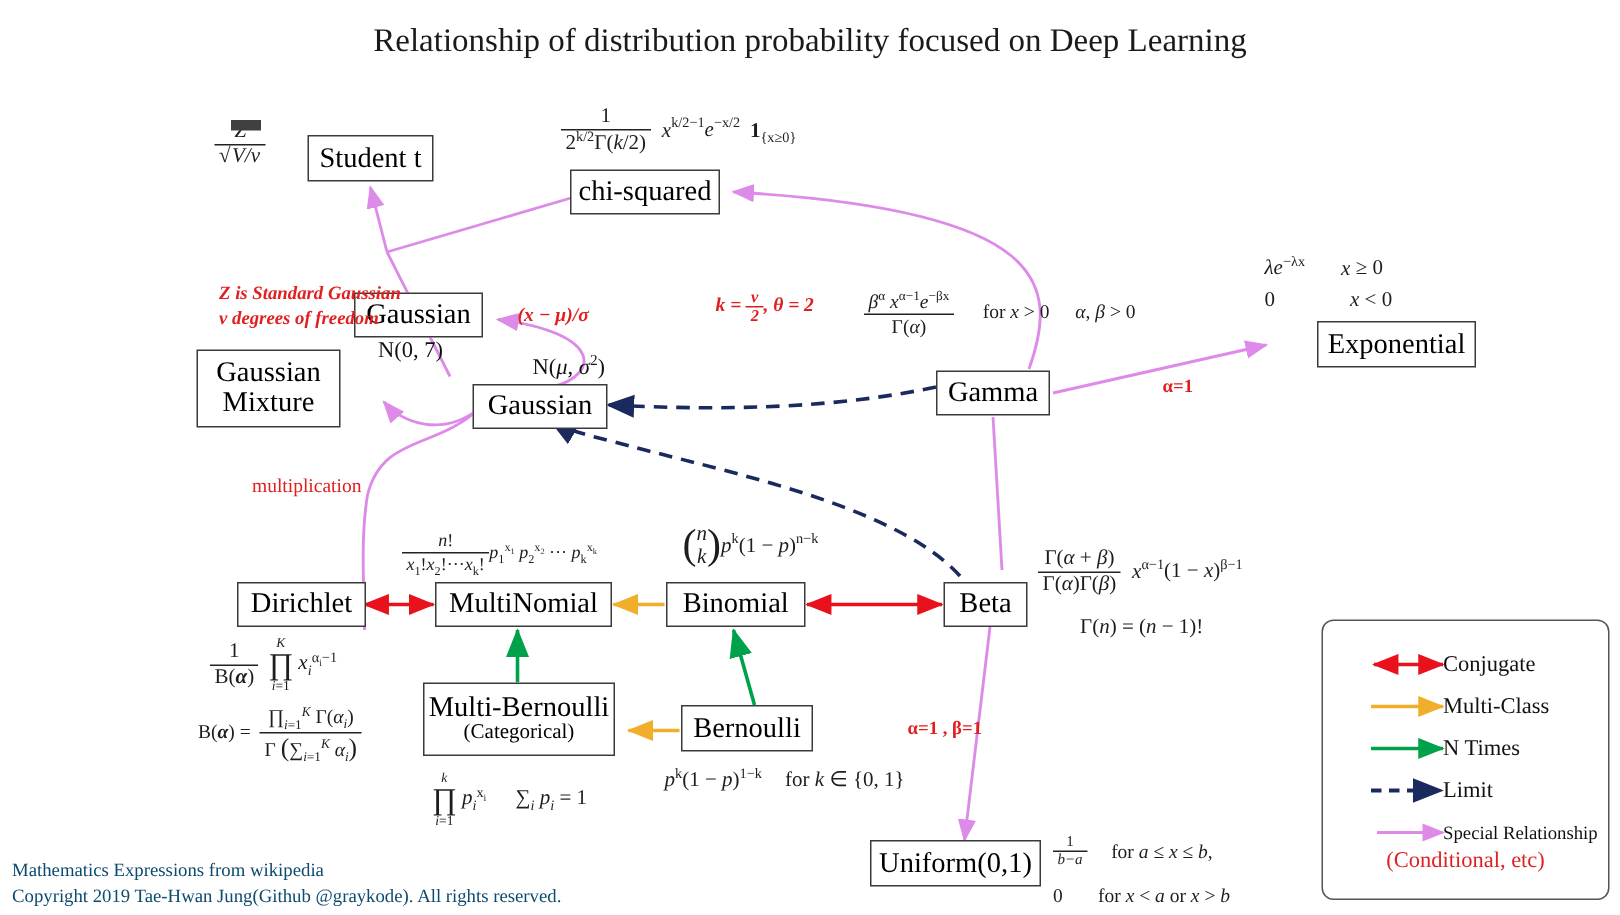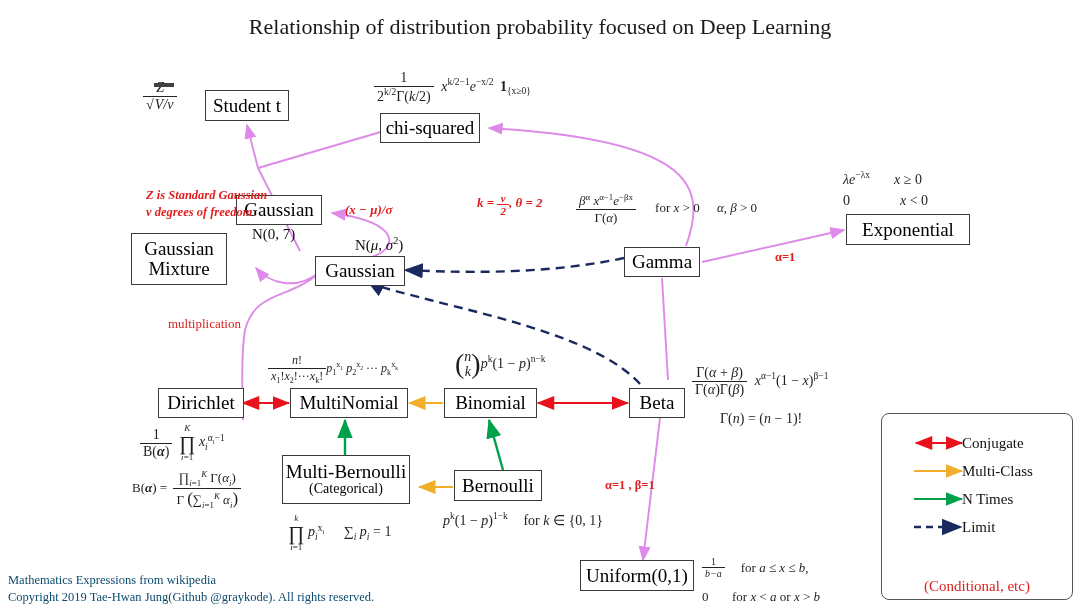--- a/index.html
+++ b/index.html
@@ -30,21 +30,21 @@
 
   .bigop{display:inline-block;vertical-align:middle;text-align:center;line-height:1;}
   .bigop .top{display:block;font-size:9px;}
   .bigop .mid{display:block;font-size:20px;}
   .bigop .bot{display:block;font-size:9px;}
 
   .legend{position:absolute;left:881px;top:413px;width:190px;height:185px;border:1.4px solid #555;border-radius:8px;background:#fff;z-index:6;}
   .legrow{position:absolute;left:14px;height:22px;display:flex;align-items:center;}
   .legtext{margin-left:66px;font-size:15px;font-family:"Liberation Serif",serif;color:#111;white-space:nowrap;}
   .legtext.small{font-size:12.5px;}
-  .legcond{position:absolute;left:0;top:152px;width:190px;text-align:center;font-size:15px;color:#e02020;font-family:"Liberation Serif",serif;margin-top:12px;}
+  .legcond{position:absolute;left:0;top:152px;width:190px;text-align:center;font-size:15px;color:#e02020;font-family:"Liberation Serif",serif;}
   .legsvg{position:absolute;left:14px;width:58px;height:22px;}
 
   .footer{position:absolute;left:8px;font-family:"Liberation Serif",serif;font-size:12.5px;color:#0c4a6e;z-index:3;}
 </style>
 </head>
 <body>
 
 <div id="stage">
 
   <div class="title">Relationship of distribution probability focused on Deep Learning</div>
@@ -118,21 +118,21 @@
   </div>
 
   <div class="node" style="left:315px;top:256px;width:90px;height:30px;">
     <span class="n1">Gaussian</span>
   </div>
 
   <div class="node" style="left:624px;top:247px;width:76px;height:30px;">
     <span class="n1">Gamma</span>
   </div>
 
-  <div class="node" style="left:846px;top:214px;width:124px;height:31px;text-align:center;">
+  <div class="node" style="left:878px;top:214px;width:106px;height:31px;text-align:center;">
     <span class="n1">Exponential</span>
   </div>
 
   <div class="node" style="left:158px;top:388px;width:86px;height:30px;">
     <span class="n1">Dirichlet</span>
   </div>
 
   <div class="node" style="left:290px;top:388px;width:118px;height:30px;">
     <span class="n1">MultiNomial</span>
   </div>
@@ -152,21 +152,21 @@
 
   <div class="node" style="left:454px;top:470px;width:88px;height:31px;">
     <span class="n1">Bernoulli</span>
   </div>
 
   <div class="node" style="left:580px;top:560px;width:114px;height:31px;">
     <span class="n1">Uniform(0,1)</span>
   </div>
 
   <div class="formula" style="left:143px;top:80px;font-size:14px;">
-    <span class="frac"><span class="num it">Z</span><span class="den">√<span style="border-top:4px solid #404040;padding:10px 1px;" class="it">V/ν</span></span></span>
+    <span class="frac"><span class="num it">Z</span><span class="den">√<span style="border-top:7px solid #404040;padding:10px 1px;" class="it">V/ν</span></span></span>
   </div>
 
   <div class="redlbl" style="left:146px;top:148px;line-height:1.35;margin-top:39px;">
     <div>Z is Standard Gaussian</div>
     <div>v degrees of freedom</div>
   </div>
 
   <div class="formula" style="left:374px;top:70px;font-size:14px;">
     <span class="frac"><span class="num">1</span><span class="den">2<sup>k/2</sup>Γ(<span class="it">k</span>/2)</span></span>
     <span class="it" style="margin-left:4px;">x</span><sup>k/2−1</sup><span class="it">e</span><sup>−x/2</sup>
@@ -272,19 +272,25 @@
         <path d="M4,11 L52,11" stroke="#00a14b" stroke-width="2.2" marker-end="url(#ah-green)"></path>
       </svg>
       <span class="legtext">N Times</span>
     </div>
     <div class="legrow" style="top:102px;">
       <svg class="legsvg" viewBox="0 0 58 22">
         <path d="M4,11 L50,11" stroke="#1a2a5e" stroke-width="2.6" stroke-dasharray="7 5" marker-end="url(#ah-navy)"></path>
       </svg>
       <span class="legtext">Limit</span>
     </div>
+    <div class="legrow" style="top:130px;">
+      <svg class="legsvg" viewBox="0 0 58 22">
+        <path d="M8,11 L52,11" stroke="#dd8ae8" stroke-width="1.9" marker-end="url(#ah-violet)"></path>
+      </svg>
+      <span class="legtext small">Special Relationship</span>
+    </div>
     <div class="legcond">(Conditional, etc)</div>
   </div>
 
   <div class="footer" style="top:573px;">Mathematics Expressions from wikipedia</div>
   <div class="footer" style="top:590px;">Copyright 2019 Tae-Hwan Jung(Github @graykode). All rights reserved.</div>
 
 </div>
 
 </body></html>

